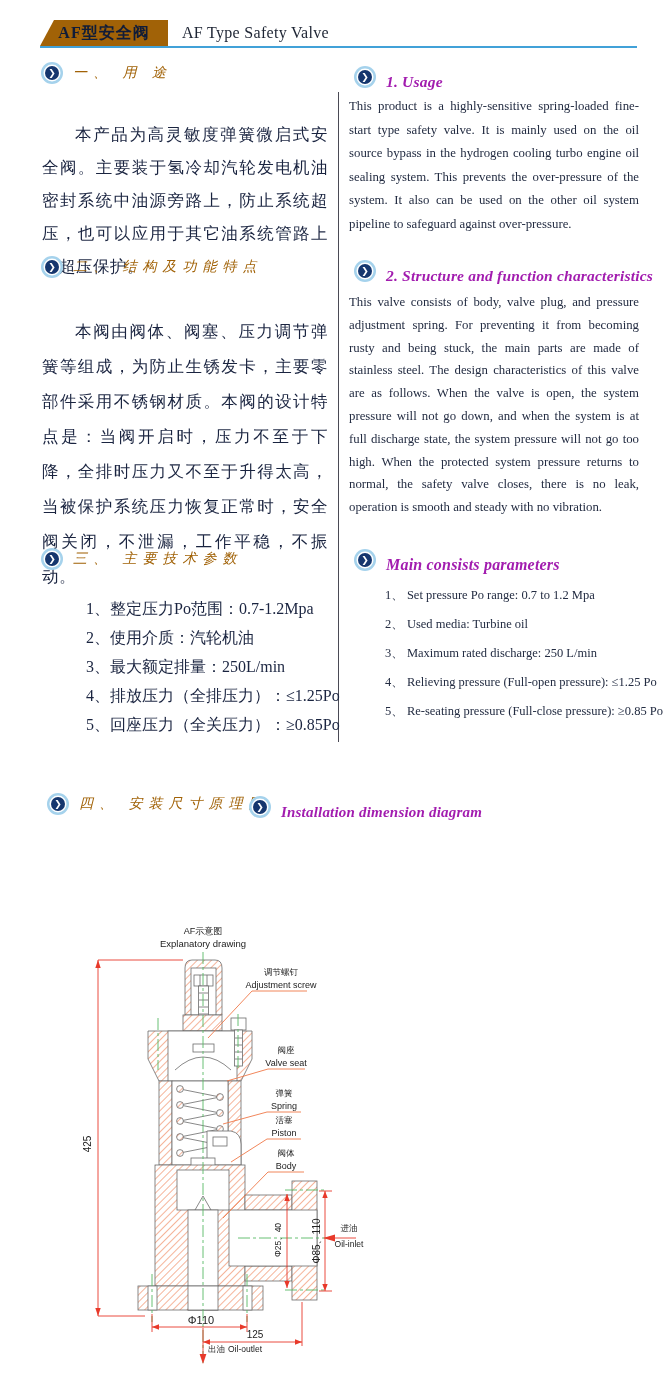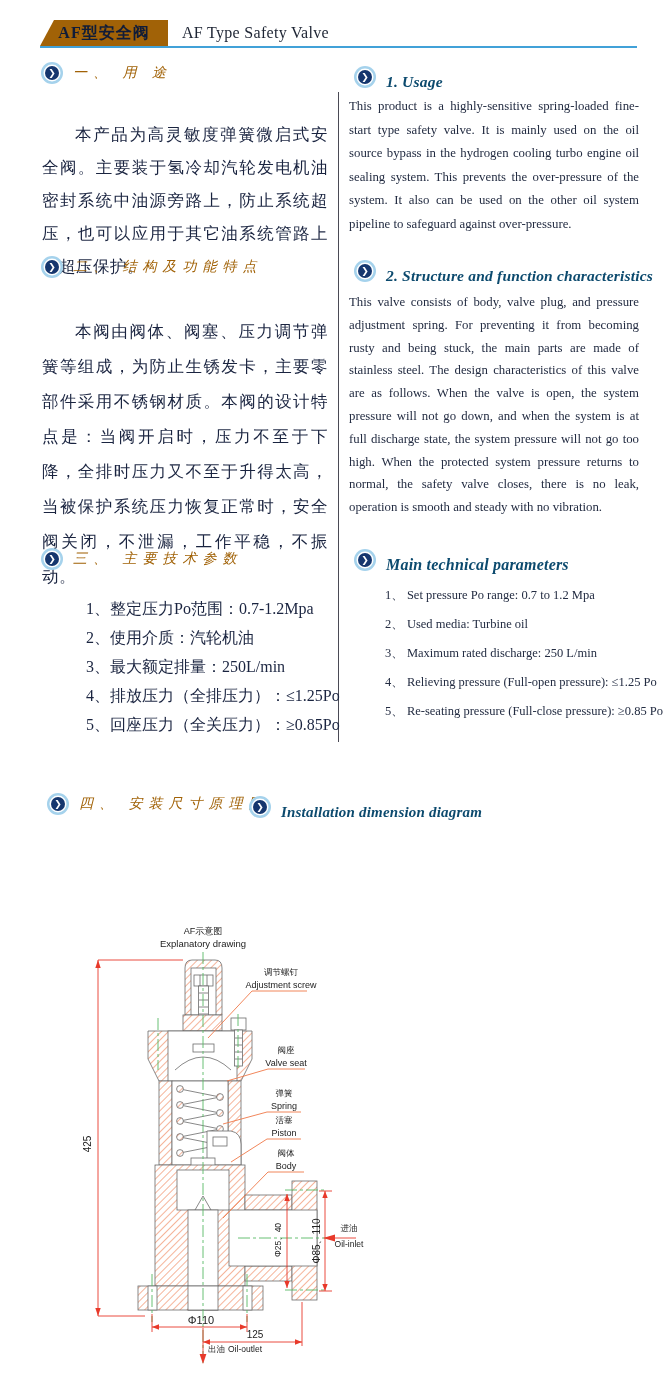--- a/index.html
+++ b/index.html
@@ -29,21 +29,21 @@
     color:#ffffff; display:flex; align-items:center; justify-content:center;
     font-family:"DejaVu Sans", sans-serif; font-size:9px; font-weight:bold;
     margin:4px 4px 4px 3px; flex:0 0 auto;
   }
   .cn-head-t {
     font-size:14px; font-weight:normal; font-style:italic;
     letter-spacing:6px; color:#a16207; white-space:nowrap;
   }
   .en-head-t {
     font-size:15.5px; font-weight:bold; font-style:italic;
-    color:#0c4a6e; white-space:nowrap; letter-spacing:0.2px;margin-top:11px;
+    color:#a21caf; white-space:nowrap; letter-spacing:0.2px;margin-top:11px;
   }
 
   
   .cn-body { font-size:16.5px; line-height:33px; text-align:justify; text-indent:2em; color:#1a2440; letter-spacing:0.5px;margin-top:28px; }
   .en-body { font-size:12.8px; line-height:23.5px; text-align:justify; color:#232c42; }
   .cn-params .row { font-size:16px; line-height:29px; color:#1a2440; white-space:nowrap; }
   .en-params .row { font-size:12.5px; line-height:29px; color:#232c42; white-space:nowrap; }
 
   
   svg text { font-family:"Liberation Sans", sans-serif; fill:#222222; }
@@ -94,21 +94,21 @@
 <div class="abs cn-params" style="left:86px;top:594px">
   <div class="row">1、整定压力Po范围：0.7-1.2Mpa</div>
   <div class="row">2、使用介质：汽轮机油</div>
   <div class="row">3、最大额定排量：250L/min</div>
   <div class="row">4、排放压力（全排压力）：≤1.25Po</div>
   <div class="row">5、回座压力（全关压力）：≥0.85Po</div>
 </div>
 
 <div class="abs sec-head" style="left:355px;top:545px">
   <span class="bicon">❯</span>
-  <span class="en-head-t" style="font-size:16px">Main technical parameters</span>
+  <span class="en-head-t" style="font-size:16px">Main consists parameters</span>
 </div>
 <div class="abs en-params" style="left:385px;top:581px">
   <div class="row">1、 Set pressure Po range: 0.7 to 1.2 Mpa</div>
   <div class="row">2、 Used media: Turbine oil</div>
   <div class="row">3、 Maximum rated discharge: 250 L/min</div>
   <div class="row">4、 Relieving pressure (Full-open pressure): ≤1.25 Po</div>
   <div class="row">5、 Re-seating pressure (Full-close pressure):  ≥0.85 Po</div>
 </div>
 
 <div class="abs sec-head" style="left:48px;top:793px">

